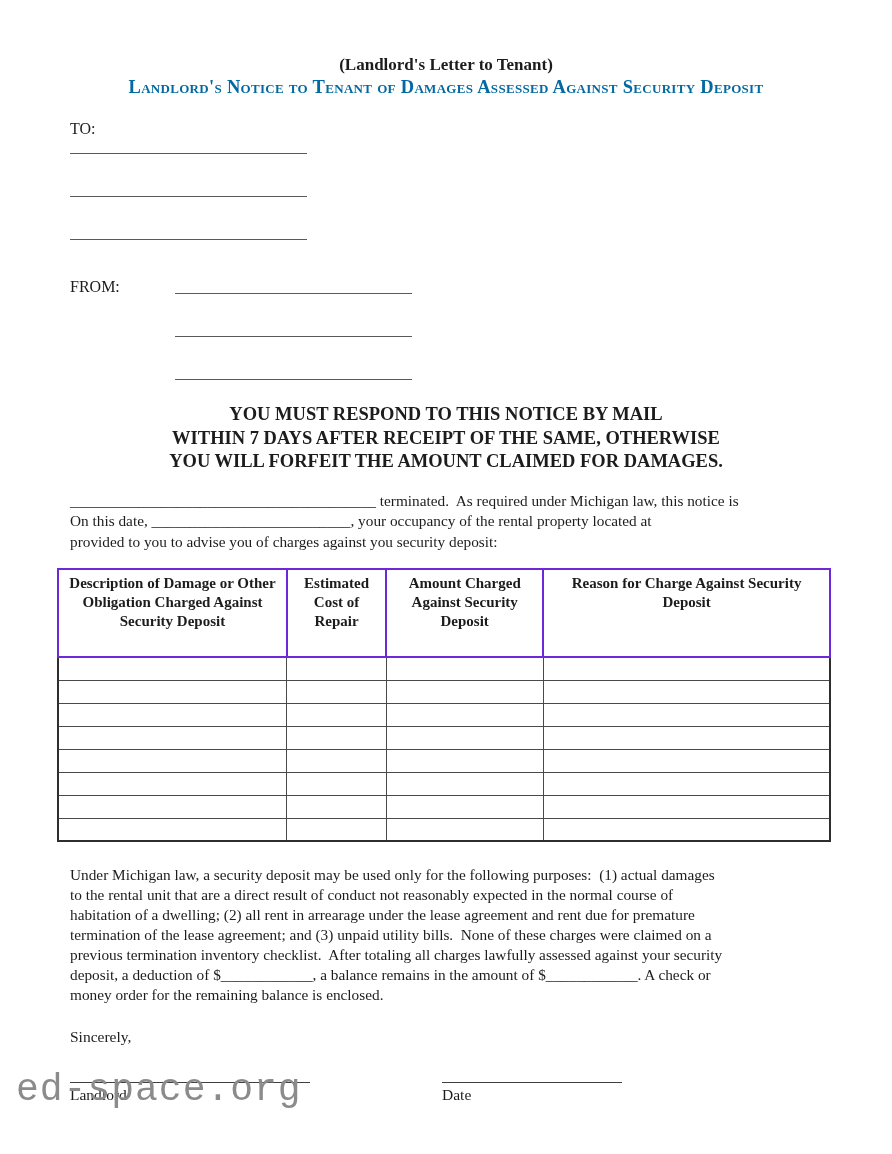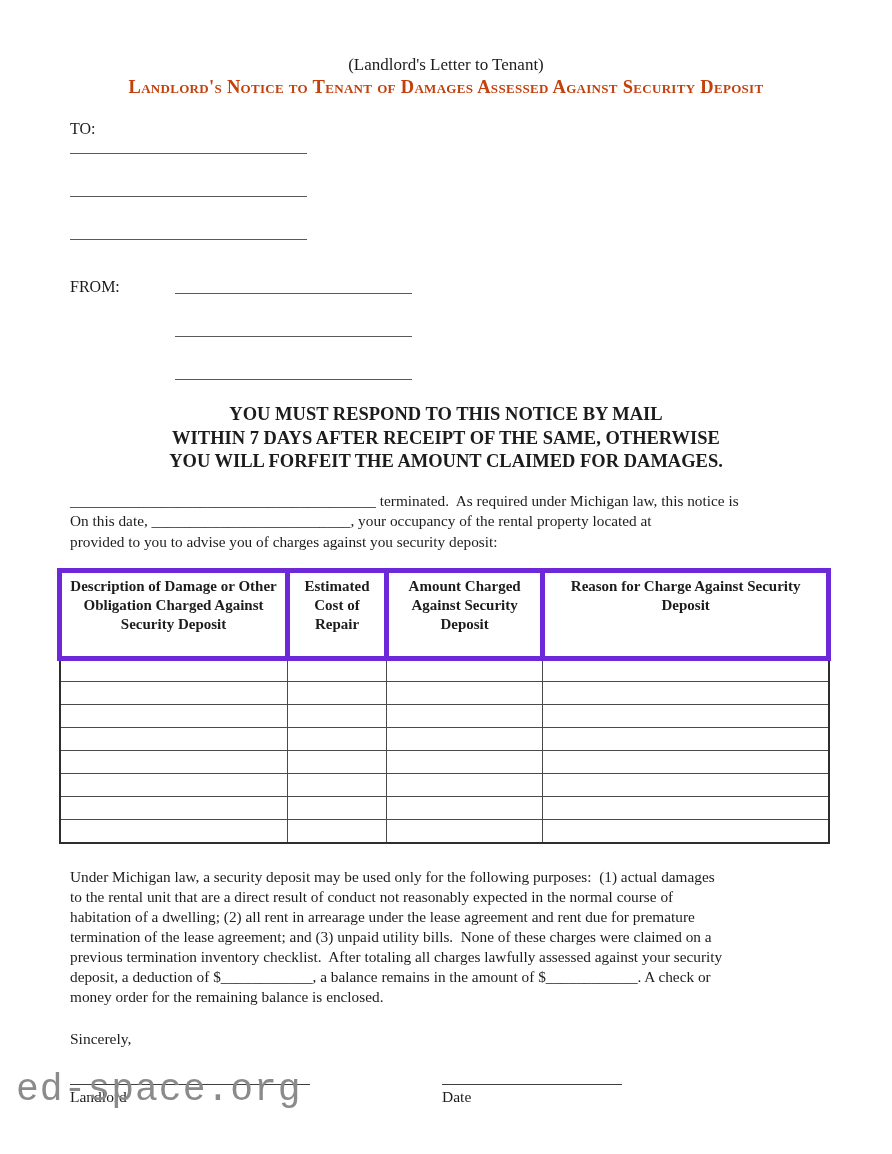--- a/index.html
+++ b/index.html
@@ -2,21 +2,21 @@
 <html><head>
 <meta charset="utf-8">
 <style>
   * { margin:0; padding:0; box-sizing:border-box; }
   html,body { background:#ffffff; }
   .page {
     position:relative; width:892px; height:1154px; background:#ffffff;
     font-family:"Liberation Serif", serif; color:#1c1c1c; overflow:hidden;
   }
   .subtitle {
-    padding-top:54px; text-align:center; font-weight:normal; font-size:17px; line-height:21px;
+    padding-top:54px; text-align:center; font-weight:bold; font-size:17px; line-height:21px;
   }
   .title {
     margin-top:1px; text-align:center; font-weight:bold; font-size:18.5px; line-height:23px;
     font-variant:small-caps; letter-spacing:0.3px; white-space:nowrap;
   }
   .addr { display:flex; margin-left:70px; }
   .addr.to { margin-top:21px;flex-direction:column; }
   .addr.from { margin-top:38px; }
   .addr-label { width:105px; font-size:16px; line-height:18px; }
   .addr-lines .blank-line { width:237px; height:43px; border-bottom:1.5px solid #5a5a5a; }
@@ -25,21 +25,21 @@
     margin-top:23px; text-align:center; font-weight:bold; font-size:18.5px; line-height:23.5px;
   }
   .para { margin-left:70px; white-space:pre; font-size:15.3px; }
   .para.intro { margin-top:17px; line-height:20.5px; }
   .para.legal { margin-top:23px; line-height:20px; }
   table.charges {
     margin:16px 0 0 57px; border-collapse:collapse; width:774px;
     border:2px solid #2e2e2e; table-layout:fixed;
   }
   table.charges th {
-    border:5px solid #6d28d9; font-size:15px; line-height:19px; font-weight:bold;
+    border:2px solid #6d28d9; font-size:15px; line-height:19px; font-weight:bold;
     vertical-align:top; text-align:center; padding:4px 3px; height:88px;
   }
   table.charges td { border:1px solid #4a4a4a; height:23px; }
   .col-desc { width:210px; } .col-cost { width:91px; } .col-amount { width:144px; } .col-reason { width:263px; }
   .sincerely { margin:22px 0 0 70px; font-size:15.5px; line-height:20px; }
   .sig-row { margin-left:70px; display:flex; }
   .sig-col.left { width:240px; margin-right:132px; }
   .sig-col.right { width:180px; }
   .sig-line { height:36px; border-bottom:1.5px solid #3f3f3f; }
   .sig-label { font-size:15.5px; line-height:19px; padding-top:2px; }
@@ -48,21 +48,21 @@
     font-family:"Liberation Mono", monospace; font-size:38px; letter-spacing:1px;
     font-weight:normal;
   }
 </style>
 </head>
 <body>
 
 <div class="page">
 
   <div class="subtitle">(Landlord's Letter to Tenant)</div>
-  <div class="title" style="color: #c2410c;">Landlord's Notice to Tenant of Damages Assessed Against Security Deposit</div>
+  <div class="title" style="color: #0369a1;">Landlord's Notice to Tenant of Damages Assessed Against Security Deposit</div>
 
   <div class="addr to">
     <div class="addr-label">TO:</div>
     <div class="addr-lines">
       <div class="blank-line first"></div>
       <div class="blank-line"></div>
       <div class="blank-line"></div>
     </div>
   </div>
 

